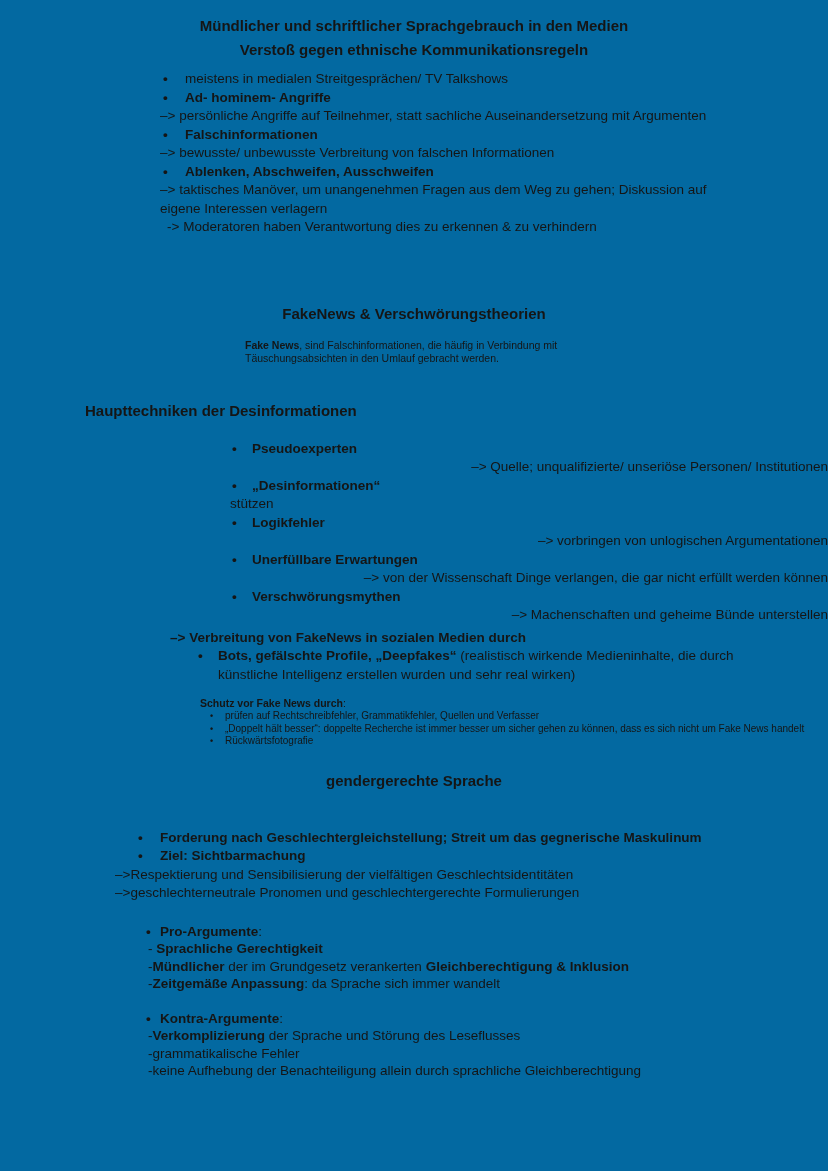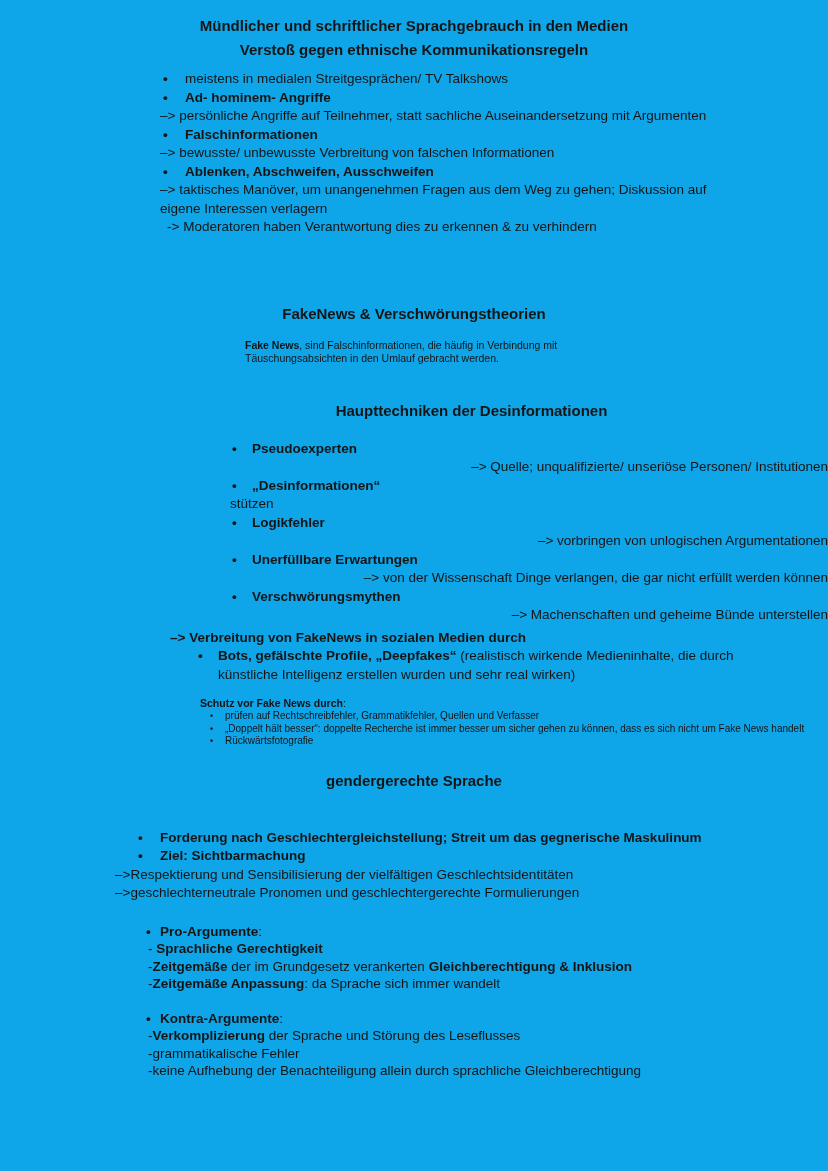--- a/index.html
+++ b/index.html
@@ -1,18 +1,18 @@
 <!DOCTYPE html>
 <html><head>
 <meta charset="utf-8">
 <style>
   * { margin:0; padding:0; box-sizing:border-box; }
   html,body { background:#ffffff; }
   .page {
-    width:828px; height:1171px; background:#0ea5e9; color:#151515;
+    width:828px; height:1171px; background:#0369a1; color:#151515;
     font-family:"Liberation Sans","DejaVu Sans",sans-serif;
     padding-top:16px; overflow:hidden; position:relative;
   }
   .b { font-weight:700; }
   .h { font-weight:700; font-size:15px; line-height:20px; }
   .center { text-align:center; }
   .line { font-size:13.5px; line-height:18.5px; white-space:nowrap; }
   .row { display:flex; }
   .mk { font-weight:700; flex:0 0 auto; }
 
@@ -22,21 +22,21 @@
   .rules .row { padding-left:163px; }
   .rules .mk { width:22px; }
   .rules .arrow { padding-left:160px; }
   .rules .arrow2 { padding-left:167px; }
   .rules .cont { padding-left:160px; }
 
   .fn-h { margin-top:67px; }
   .note { margin-top:15px; padding-left:245px; }
   .note .nline { font-size:10.5px; line-height:13px; white-space:nowrap; }
 
-  .tech-h { margin-top:36px; padding-left:115px;text-align:center; }
+  .tech-h { margin-top:36px; padding-left:85px; }
   .tech { margin-top:19px; }
   .tech .row { padding-left:232px; }
   .tech .mk { width:20px; }
   .tech .arrow { padding-left:230px;text-align:right; }
   .tech .cont { padding-left:230px; }
 
   .spread { margin-top:4px; padding-left:170px; font-weight:700; }
   .bots .row { padding-left:198px; }
   .bots .mk { width:20px; }
   .bots .cont { padding-left:218px; }
@@ -172,21 +172,21 @@
     <div class="line arrow">–&gt;Respektierung und Sensibilisierung der vielfältigen Geschlechtsidentitäten</div>
     <div class="line arrow">–&gt;geschlechterneutrale Pronomen und geschlechtergerechte Formulierungen</div>
   </div>
 
   <div class="pk pk-pro">
     <div class="line row">
       <span class="mk">•</span>
       <span><span class="b">Pro-Argumente</span><span>:</span></span>
     </div>
     <div class="line pline"><span>- </span><span class="b">Sprachliche Gerechtigkeit</span></div>
-    <div class="line pline"><span>-</span><span class="b">Zeitgemäße</span><span> der im Grundgesetz verankerten </span><span class="b">Gleichberechtigung &amp; Inklusion</span></div>
+    <div class="line pline"><span>-</span><span class="b">Mündlicher</span><span> der im Grundgesetz verankerten </span><span class="b">Gleichberechtigung &amp; Inklusion</span></div>
     <div class="line pline"><span>-</span><span class="b">Zeitgemäße Anpassung</span><span>: da Sprache sich immer wandelt</span></div>
   </div>
 
   <div class="pk pk-kontra">
     <div class="line row">
       <span class="mk">•</span>
       <span><span class="b">Kontra-Argumente</span><span>:</span></span>
     </div>
     <div class="line pline"><span>-</span><span class="b">Verkomplizierung</span><span> der Sprache und Störung des Leseflusses</span></div>
     <div class="line pline">-grammatikalische Fehler</div>

